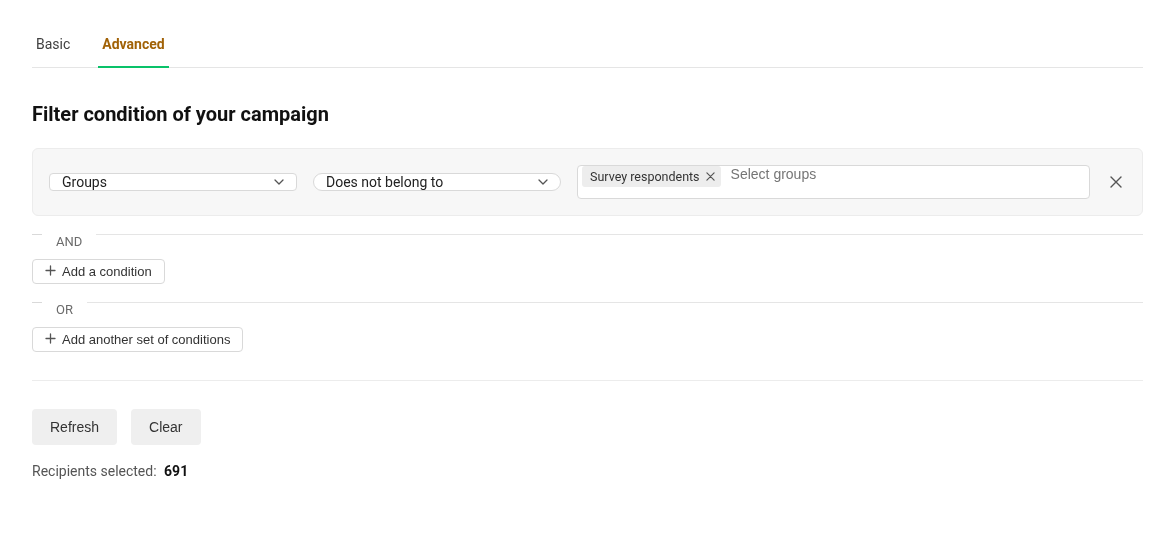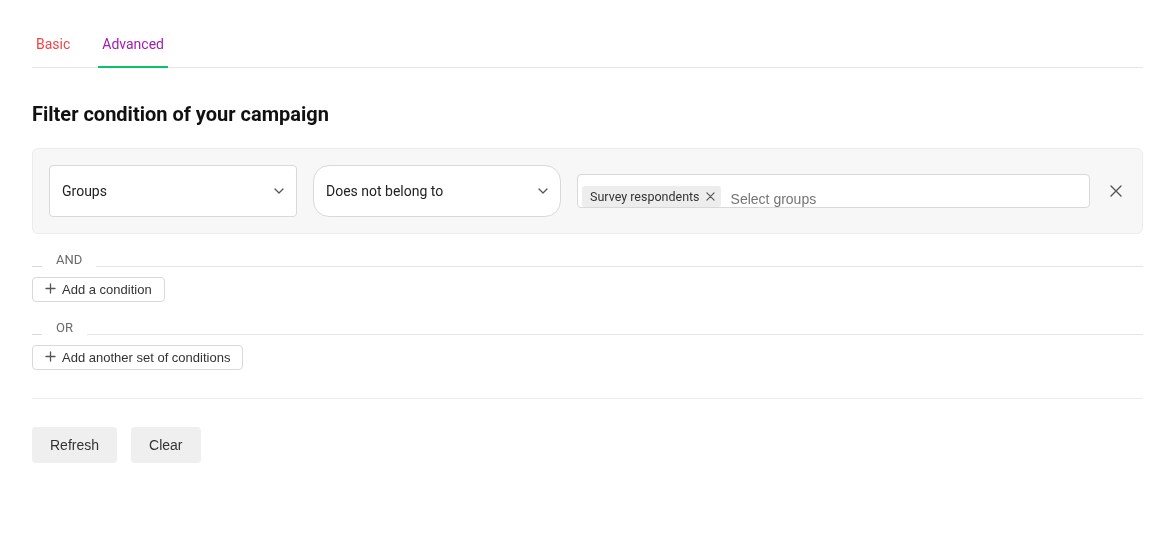--- a/index.html
+++ b/index.html
@@ -17,28 +17,28 @@
     }
     .tabs {
       display: flex;
       border-bottom: 1px solid #e5e5e5;
       gap: 24px;
       padding-top: 36px;
     }
     .tab {
       padding: 0 4px 14px 4px;
       font-size: 14px;
-      color: #ef4444;
+      color: #404040;
       cursor: pointer;
       border-bottom: 2px solid transparent;
       margin-bottom: -1px;
     }
     .tab.active {
-      color: #a21caf;
-      font-weight: 400;
+      color: #a16207;
+      font-weight: 700;
       border-bottom: 2px solid #09c269;
     }
     .title {
       font-size: 20px;
       font-weight: 700;
       margin-top: 34px;
       margin-bottom: 22px;
       color: #111;
     }
     .condition-box {
@@ -47,21 +47,21 @@
       border-radius: 6px;
       padding: 16px;
       display: flex;
       gap: 16px;
       align-items: center;
     }
     .dropdown {
       background: #fff;
       border: 1px solid #d9d9d9;
       border-radius: 4px;
-      height: 52px;
+      height: 18px;
       display: flex;
       align-items: center;
       justify-content: space-between;
       padding: 0 12px;
       font-size: 14px;
       color: #222;
       cursor: pointer;
     }
     .dropdown.d1 { width: 248px; }
     .dropdown.d2 { width: 248px; border-radius: 16px; }
@@ -70,21 +70,21 @@
       height: 10px;
       flex-shrink: 0;
     }
     .chevron svg { display: block; }
     .groups-input {
       background: #fff;
       border: 1px solid #d9d9d9;
       border-radius: 4px;
       height: 34px;
       display: flex;
-      align-items: flex-end;
+      align-items: flex-start;
       padding: 0 4px;
       flex: 1;
       gap: 6px;
     }
     .chip {
       background: #ededed;
       border-radius: 3px;
       padding: 3px 6px 3px 8px;
       font-size: 12.5px;
       color: #333;
@@ -109,21 +109,21 @@
     }
     .row-remove {
       width: 20px;
       text-align: center;
       cursor: pointer;
       color: #555;
     }
     .row-remove svg { display: block; margin: 0 auto; }
     .separator-row {
       display: flex;
-      align-items: flex-end;
+      align-items: flex-start;
       margin-top: 18px;
       margin-bottom: 10px;
       gap: 14px;
     }
     .sep-dash {
       width: 10px;
       height: 1px;
       background: #d9d9d9;
     }
     .sep-label {
@@ -281,17 +281,21 @@
 </button>
 
 <div class="footer-divider"></div>
 
 <div class="footer">
   <div class="footer-left">
     <div class="btn-row">
       <button class="btn btn-grey">Refresh</button>
       <button class="btn btn-grey">Clear</button>
     </div>
+    <div class="recipients">
+      <span>Recipients selected:</span>
+      <strong>691</strong>
+    </div>
   </div>
 </div>
 
 
 
 
 </body></html>

